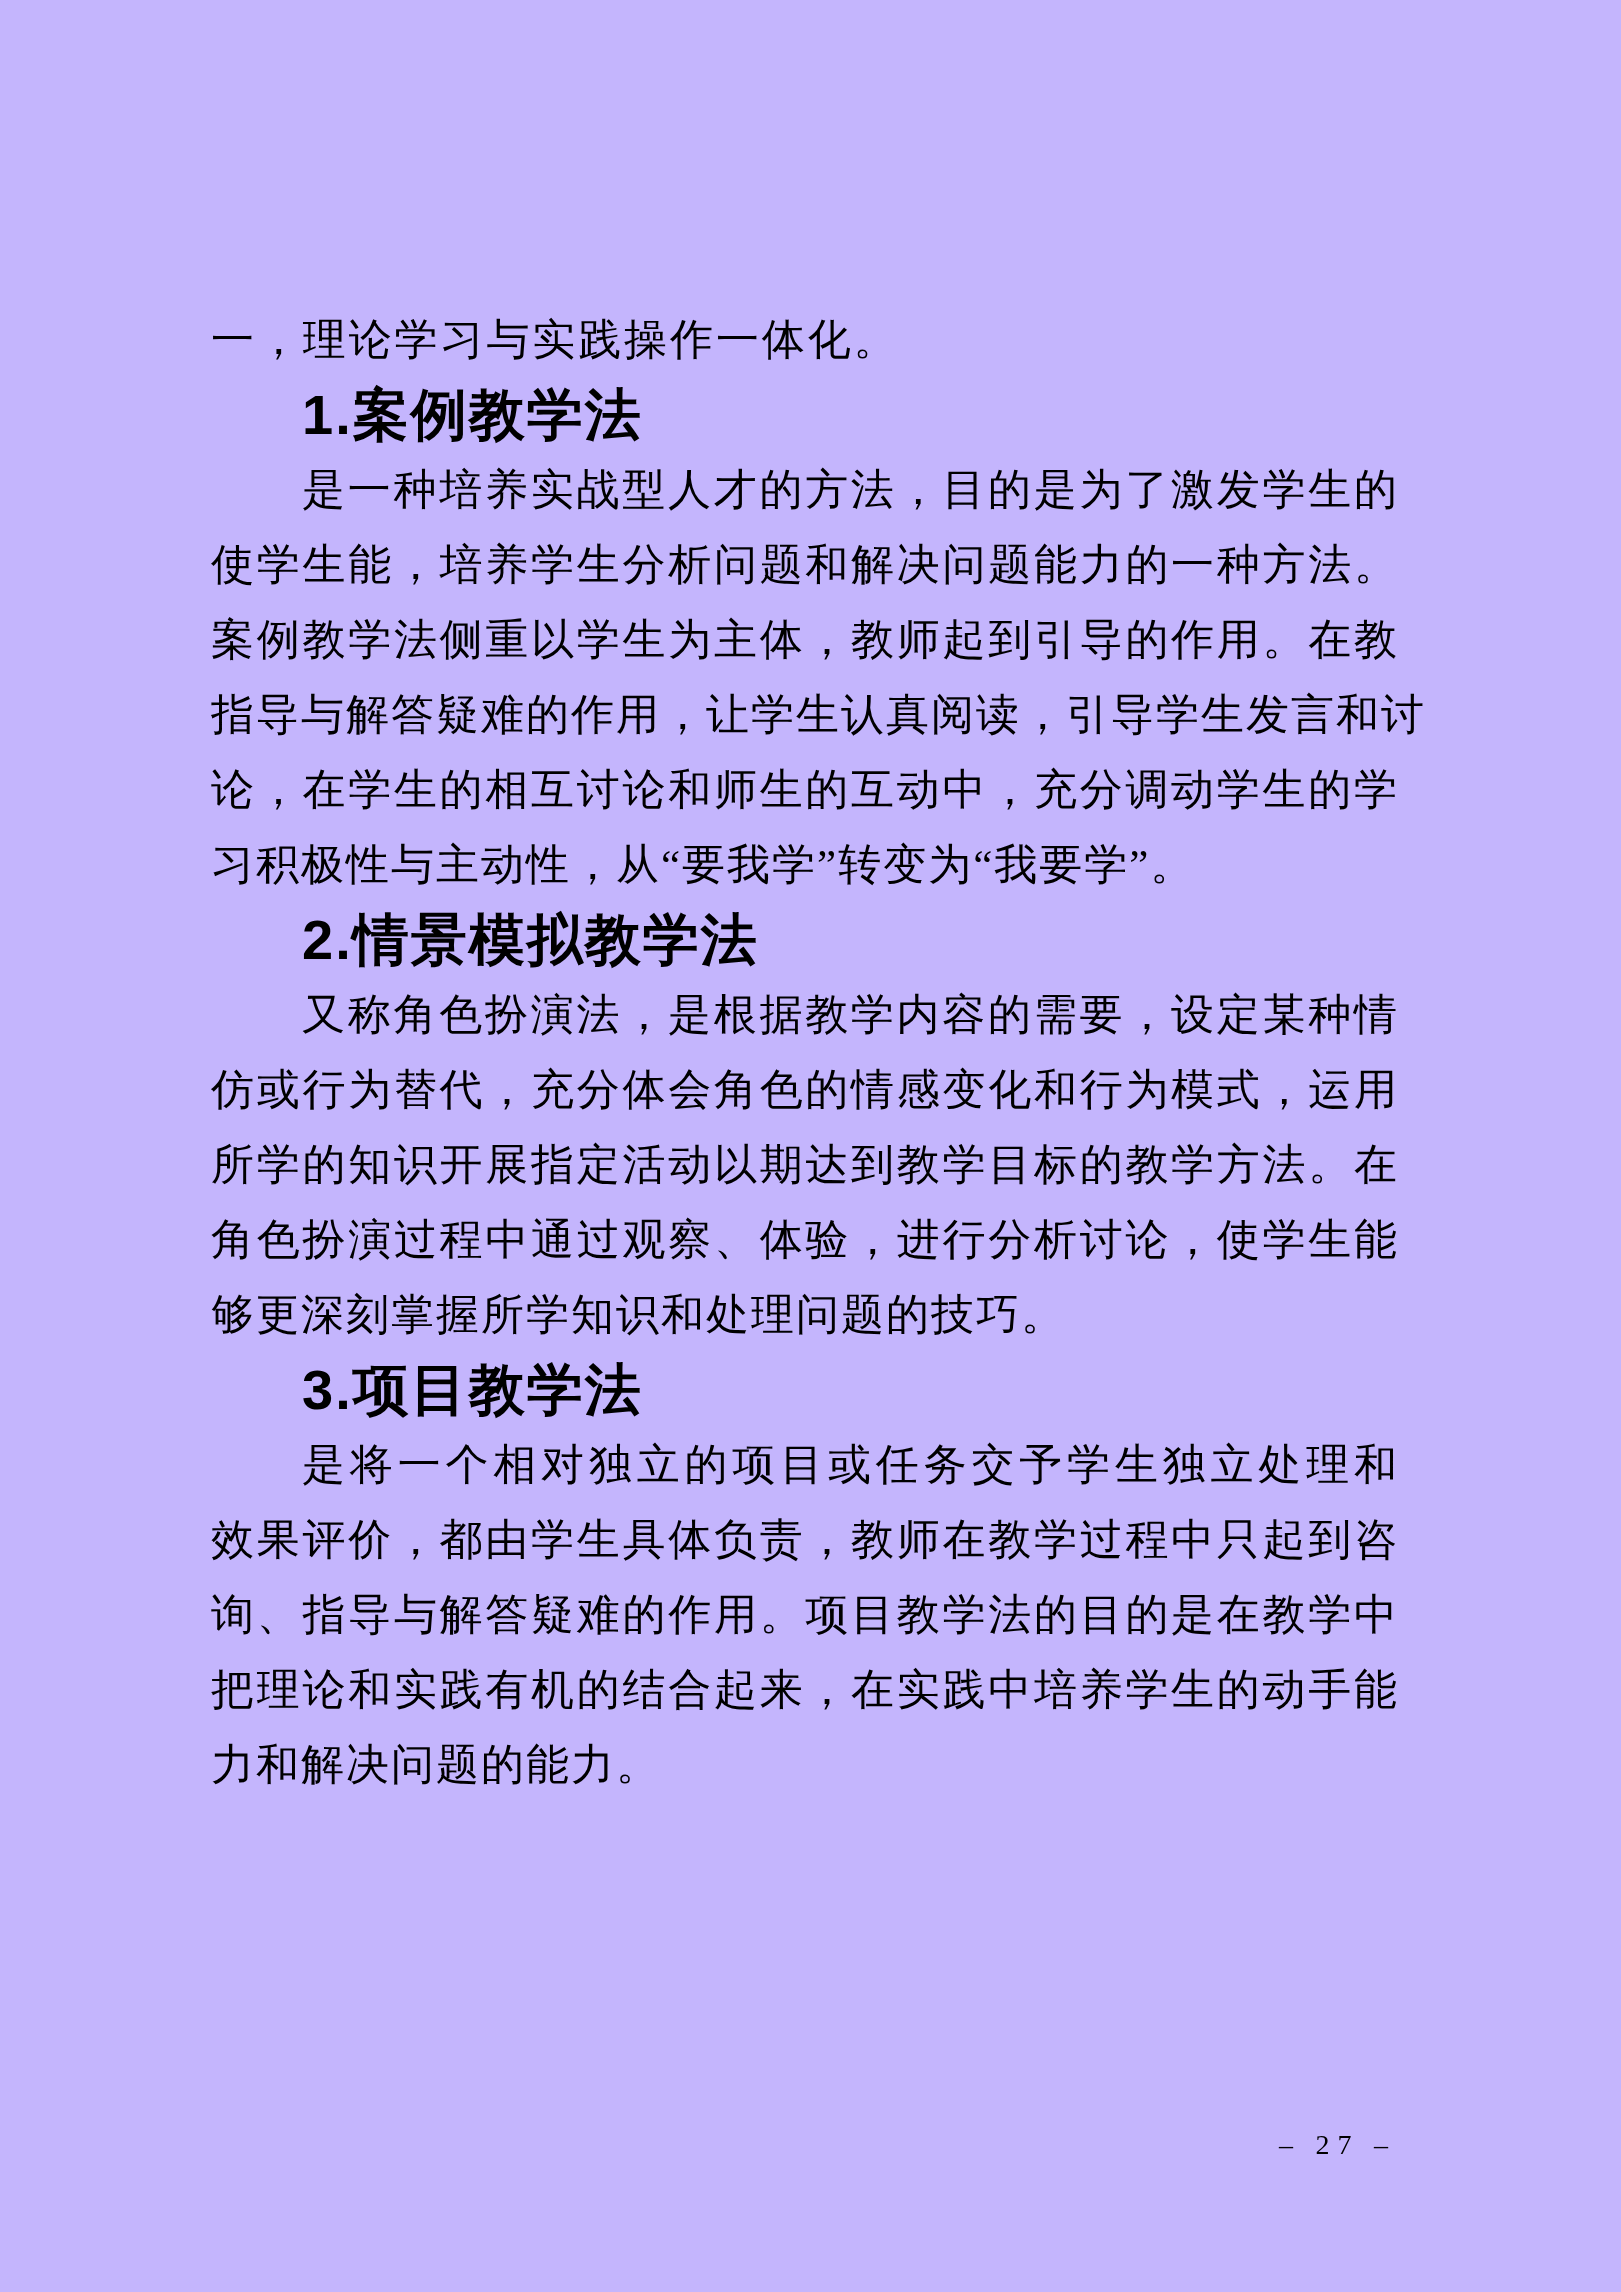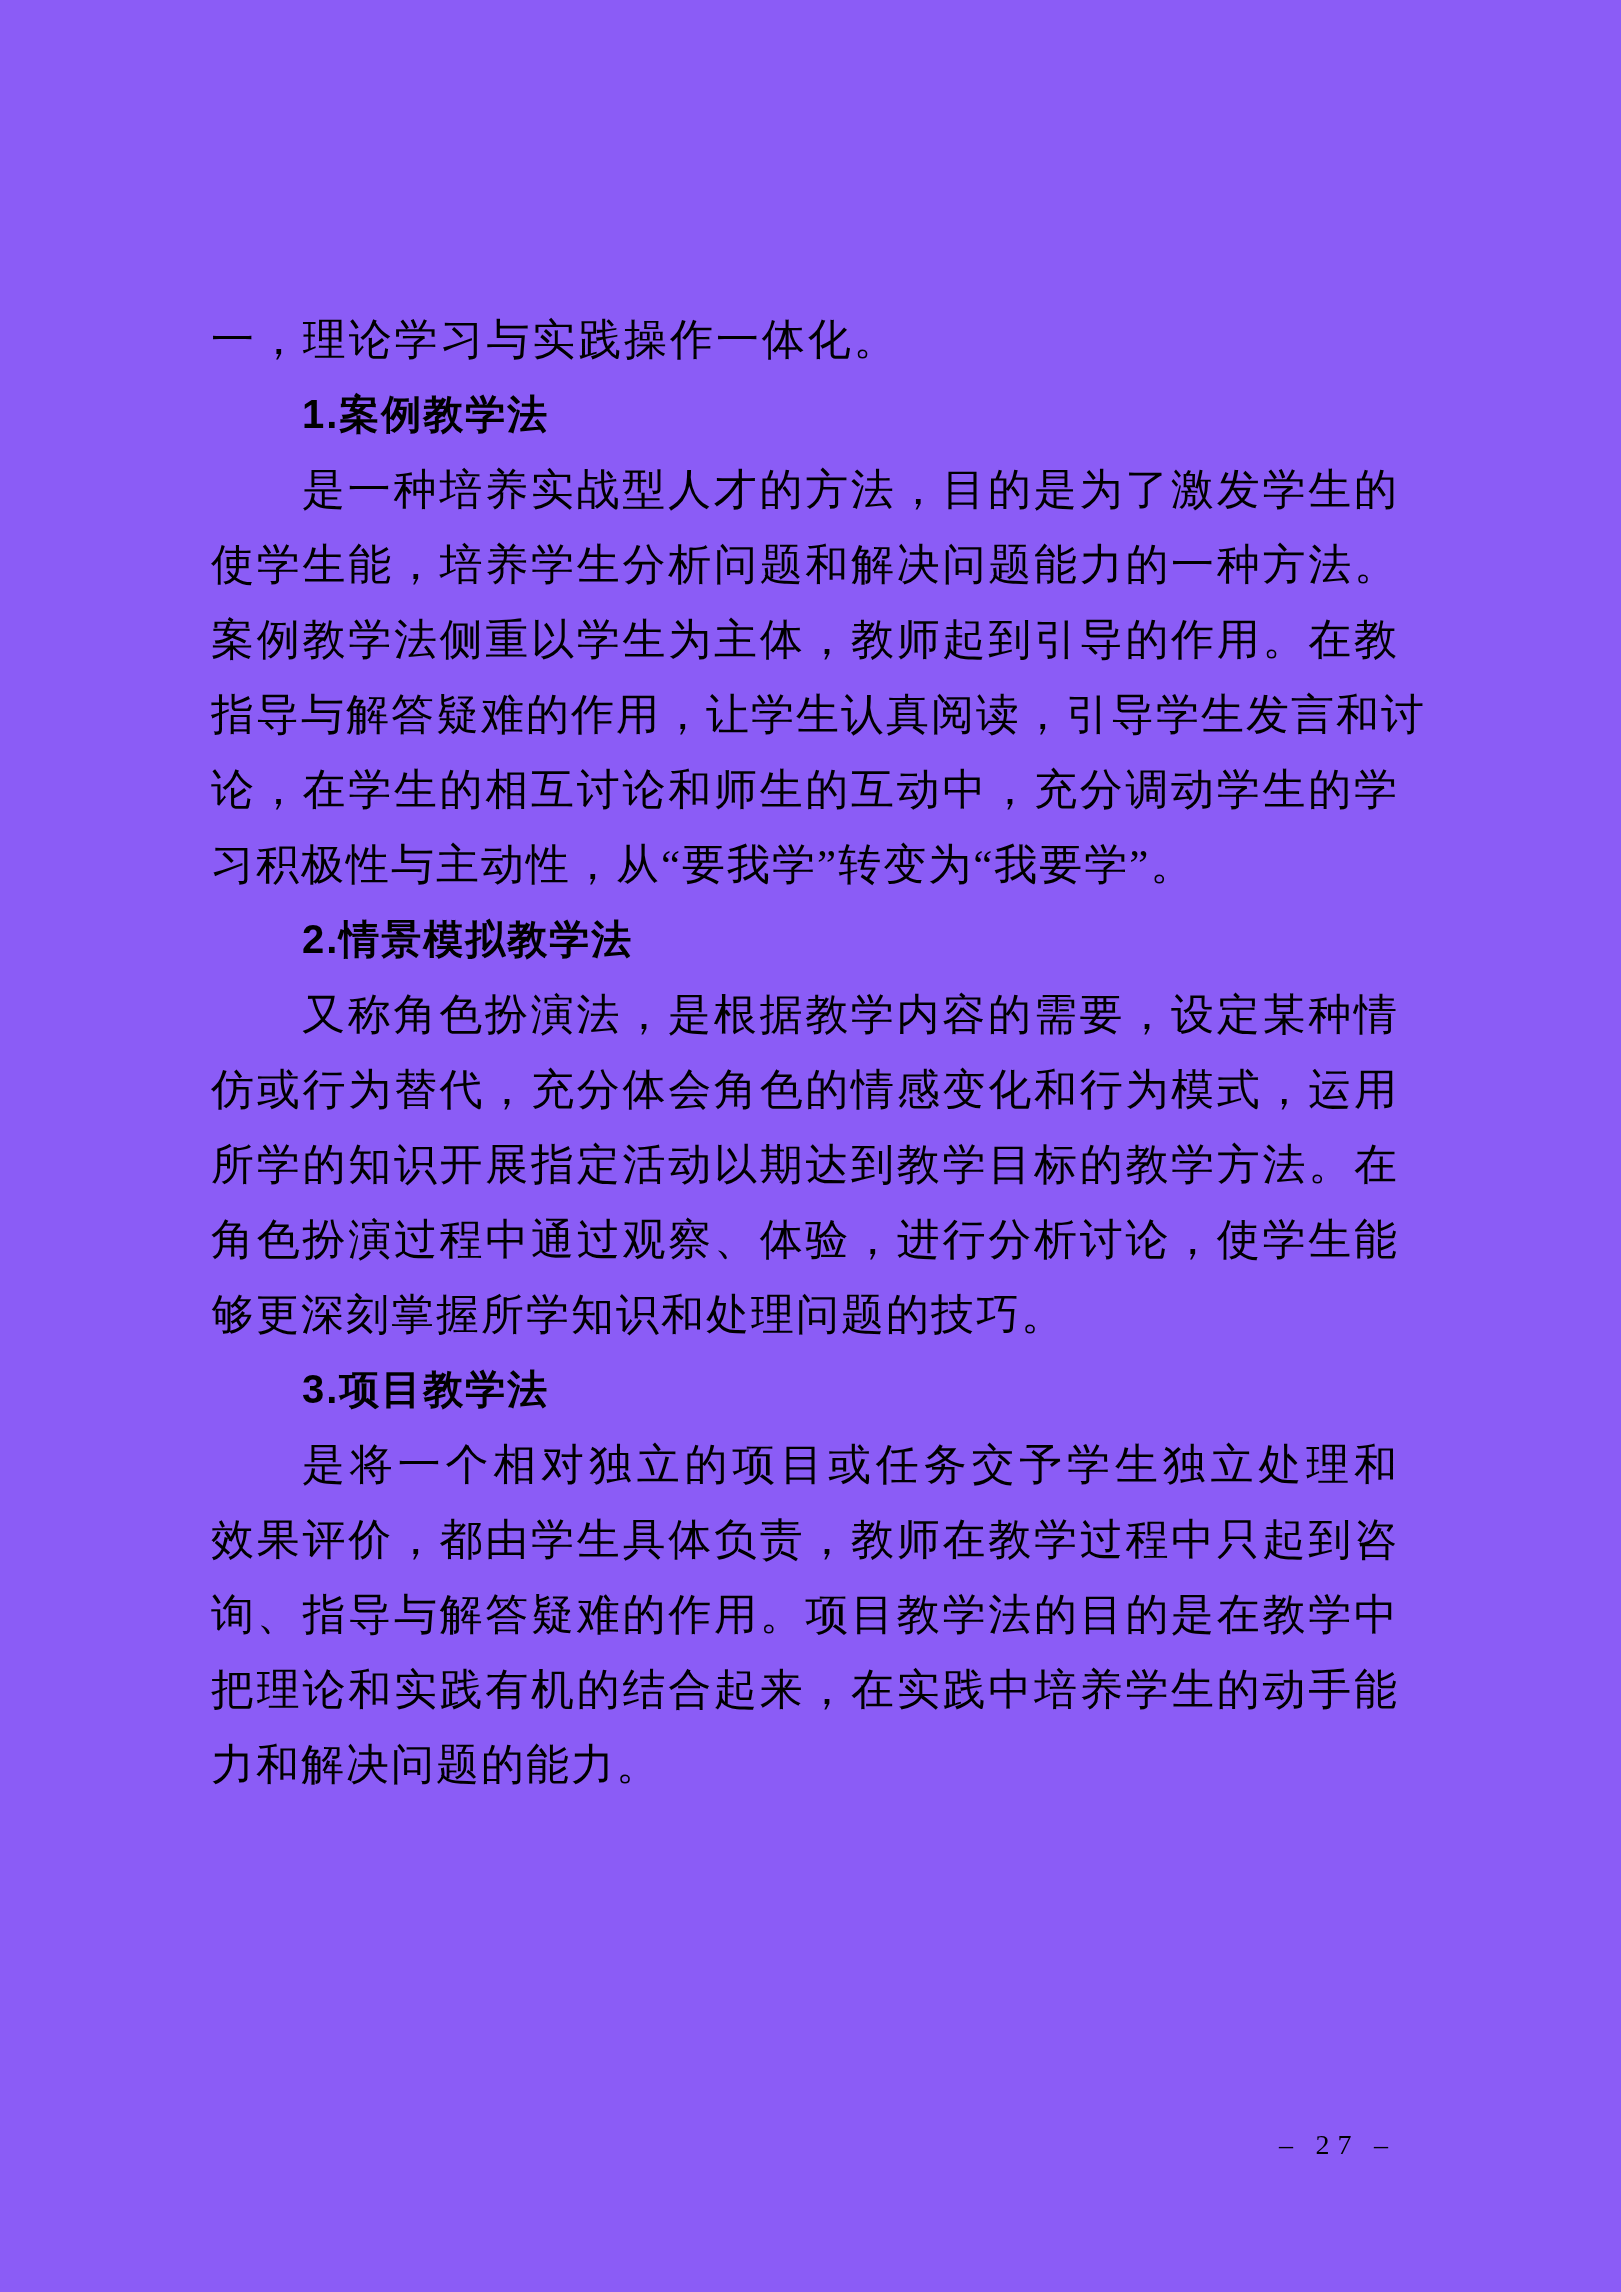--- a/index.html
+++ b/index.html
@@ -1,19 +1,19 @@
 <!DOCTYPE html>
 <html><head>
 <meta charset="utf-8">
 <style>
   html,body { margin:0; padding:0; background:#e8e8e8; }
   .page {
     position:relative;
     width:1621px; height:2293px;
-    background:#8b5cf6;
+    background:#c4b5fd;
     color:#000000;
     font-family:"Liberation Serif","DejaVu Serif",serif;
     overflow:hidden;
     margin:0 auto;
   }
   .text-block {
     position:absolute;
     left:211px; top:302px;
     width:1188px;
     font-size:43px;
@@ -34,21 +34,21 @@
   .line.indent { text-indent:91px; }
   .intro-line {
     height:75px; line-height:75px;
     letter-spacing:2.9px;
     text-align:left; text-align-last:left;
   }
   .heading {
     height:75px; line-height:75px;
     font-weight:bold;
     font-family:"Liberation Sans","DejaVu Sans",sans-serif;
-    font-size:40px;
+    font-size:56px;
     letter-spacing:2px;
     text-indent:91px;
     text-align:center; text-align-last:left;
   }
   .page-number {
     position:absolute;
     left:1279px; top:2129px;
     font-size:28px;
     letter-spacing:7.8px;
     font-family:"Liberation Serif","DejaVu Serif",serif;

